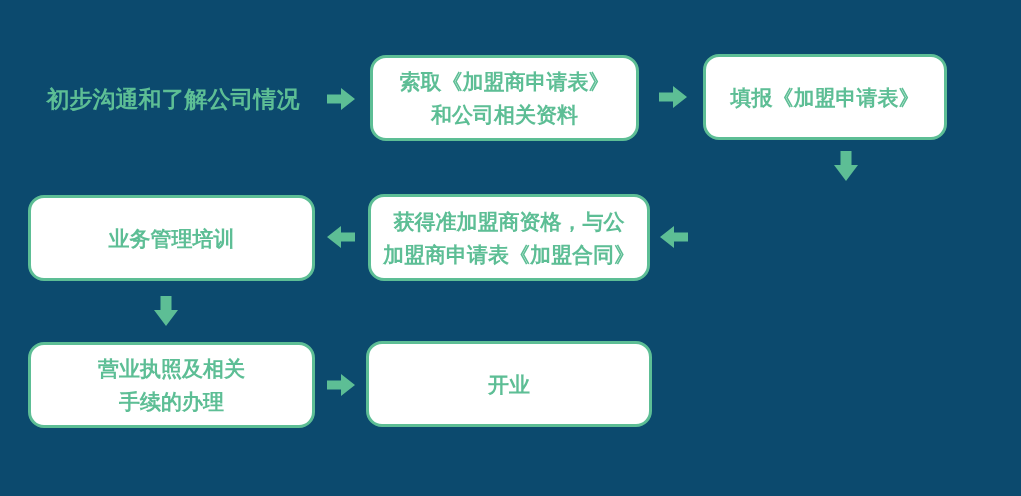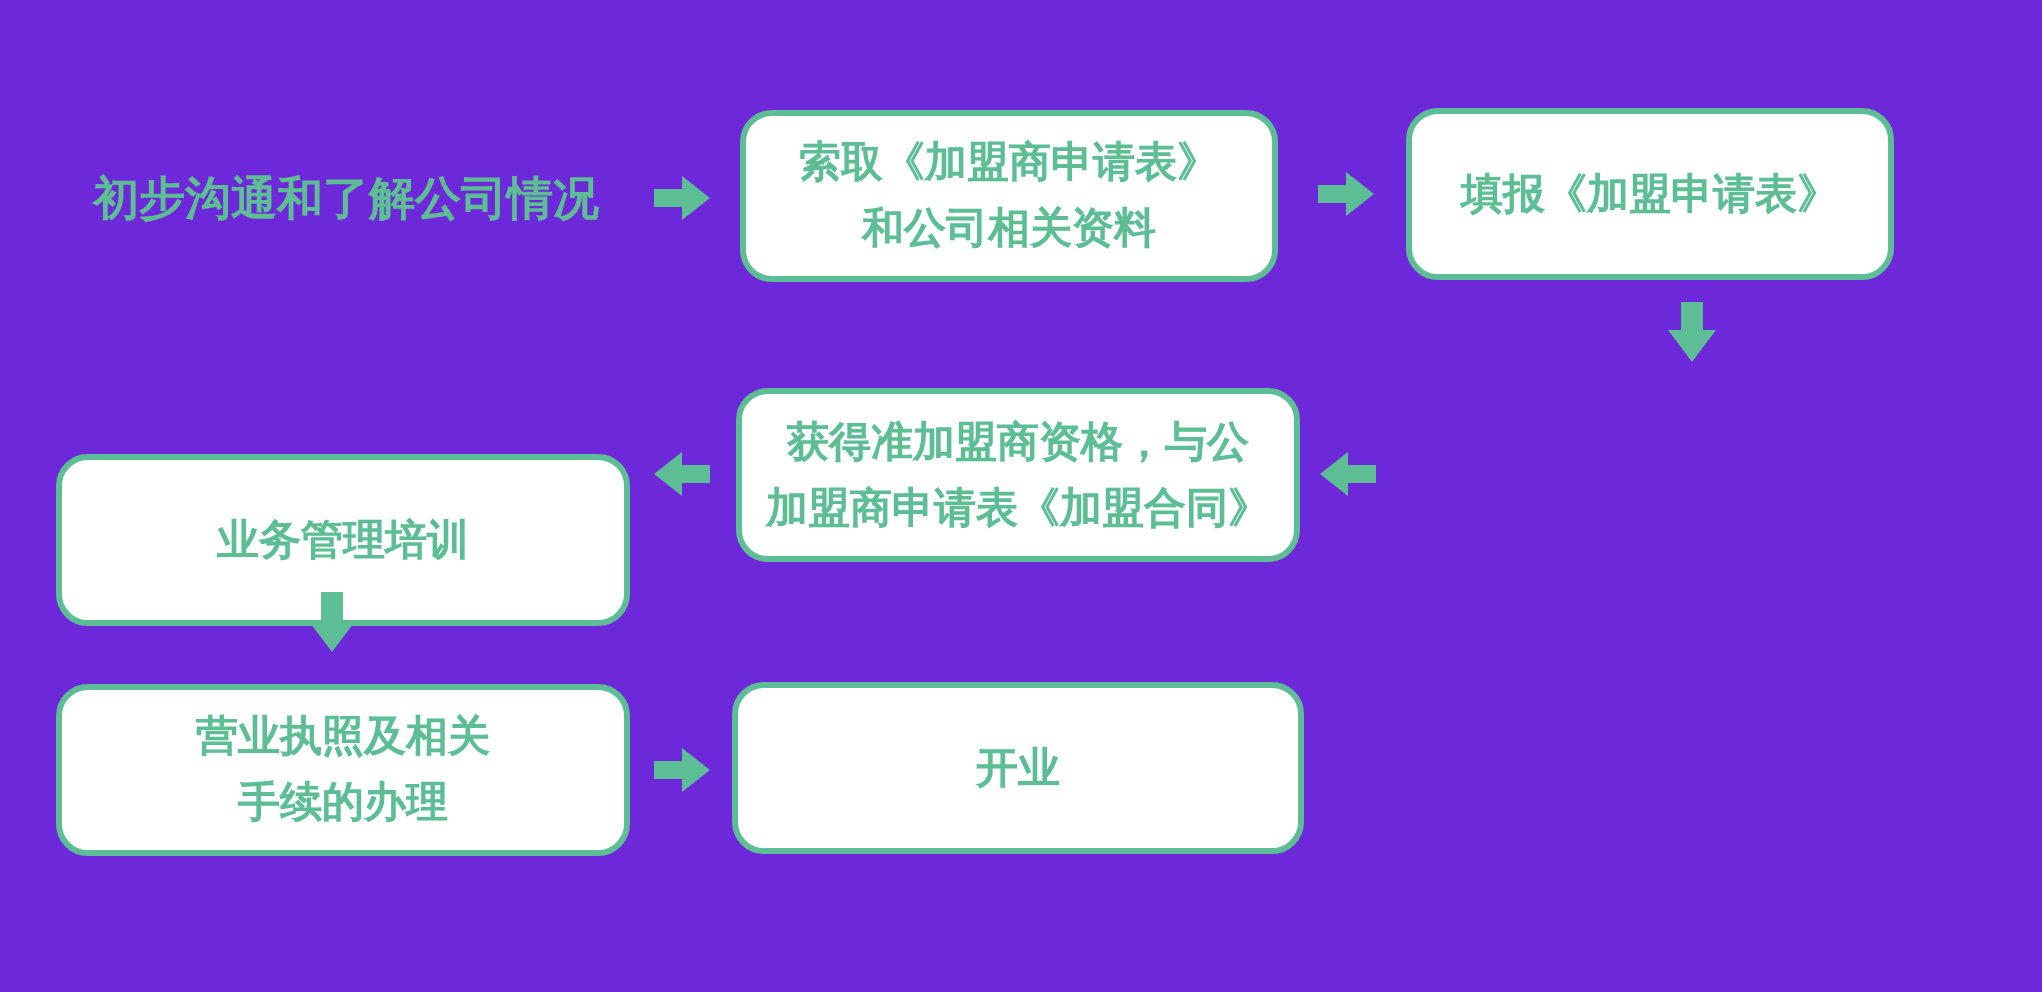--- a/index.html
+++ b/index.html
@@ -5,21 +5,21 @@
   html, body {
     margin: 0;
     padding: 0;
     background: #ffffff;
     font-family: "Liberation Sans", "DejaVu Sans", sans-serif;
   }
   .canvas {
     position: relative;
     width: 1021px;
     height: 496px;
-    background: #6d28d9;
+    background: #0c4a6e;
     overflow: hidden;
   }
   .step {
     position: absolute;
     display: flex;
     align-items: center;
     justify-content: center;
     text-align: center;
     color: var(--accent, #5dbe95);
     font-weight: bold;
@@ -41,21 +41,21 @@
     display: block;
   }
   .arrow polygon { fill: var(--accent, #5dbe95); }
 
   
   .s1 { left: 30px;  top: 80px;  width: 286px; height: 38px; }
   .s2 { left: 370px; top: 55px;  width: 269px; height: 86px; }
   .s3 { left: 703px; top: 54px;  width: 244px; height: 86px; }
   .s4 { left: 703px; top: 194px; width: 284px; height: 87px; }
   .s5 { left: 368px; top: 194px; width: 282px; height: 87px; }
-  .s6 { left: 28px;  top: 195px; width: 287px; height: 86px; margin-top: 32px; }
+  .s6 { left: 28px;  top: 195px; width: 287px; height: 86px; }
   .s7 { left: 28px;  top: 342px; width: 287px; height: 86px; text-align: center; }
   .s8 { left: 366px; top: 341px; width: 286px; height: 86px; text-align: right; }
 
   .a1 { left: 327px; top: 88px;  }
   .a2 { left: 659px; top: 86px;  }
   .a3 { left: 834px; top: 151px; }
   .a4 { left: 660px; top: 226px; }
   .a5 { left: 327px; top: 226px; }
   .a6 { left: 154px; top: 296px; }
   .a7 { left: 327px; top: 374px; }

